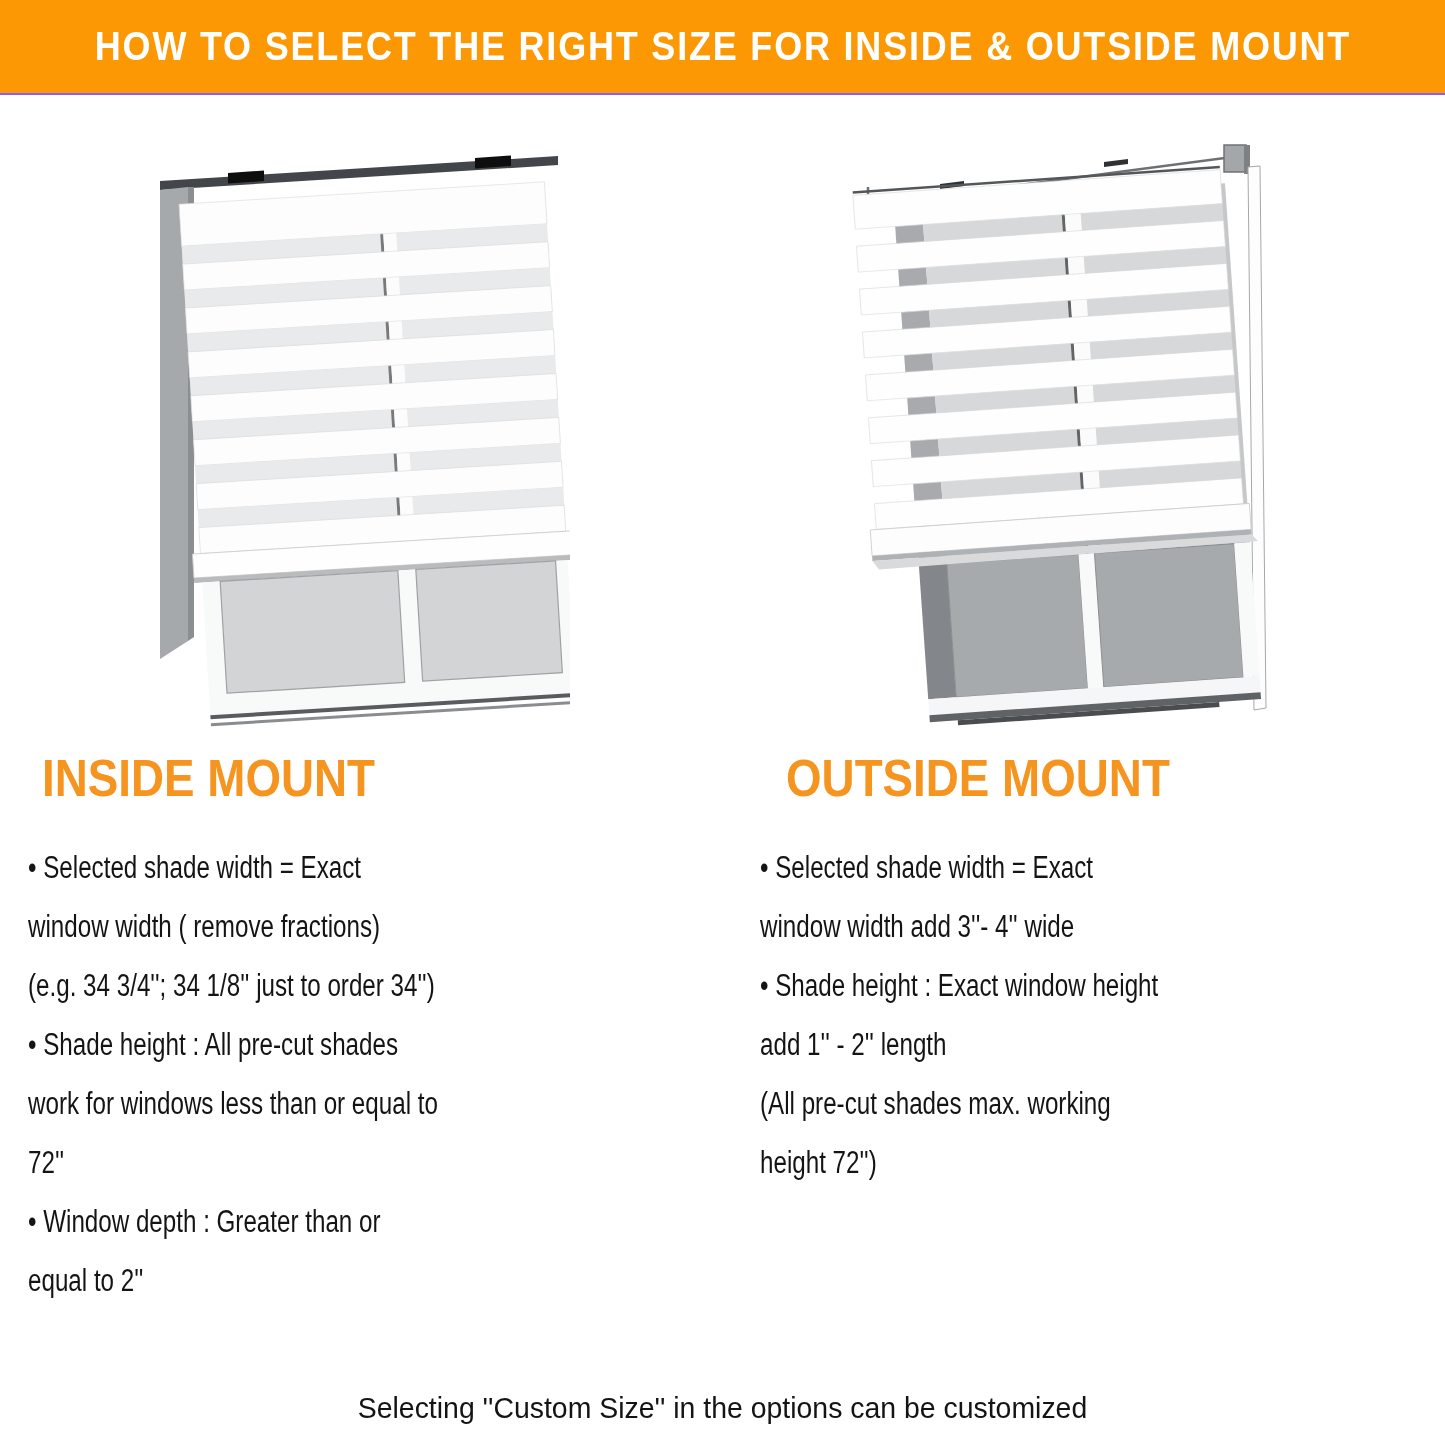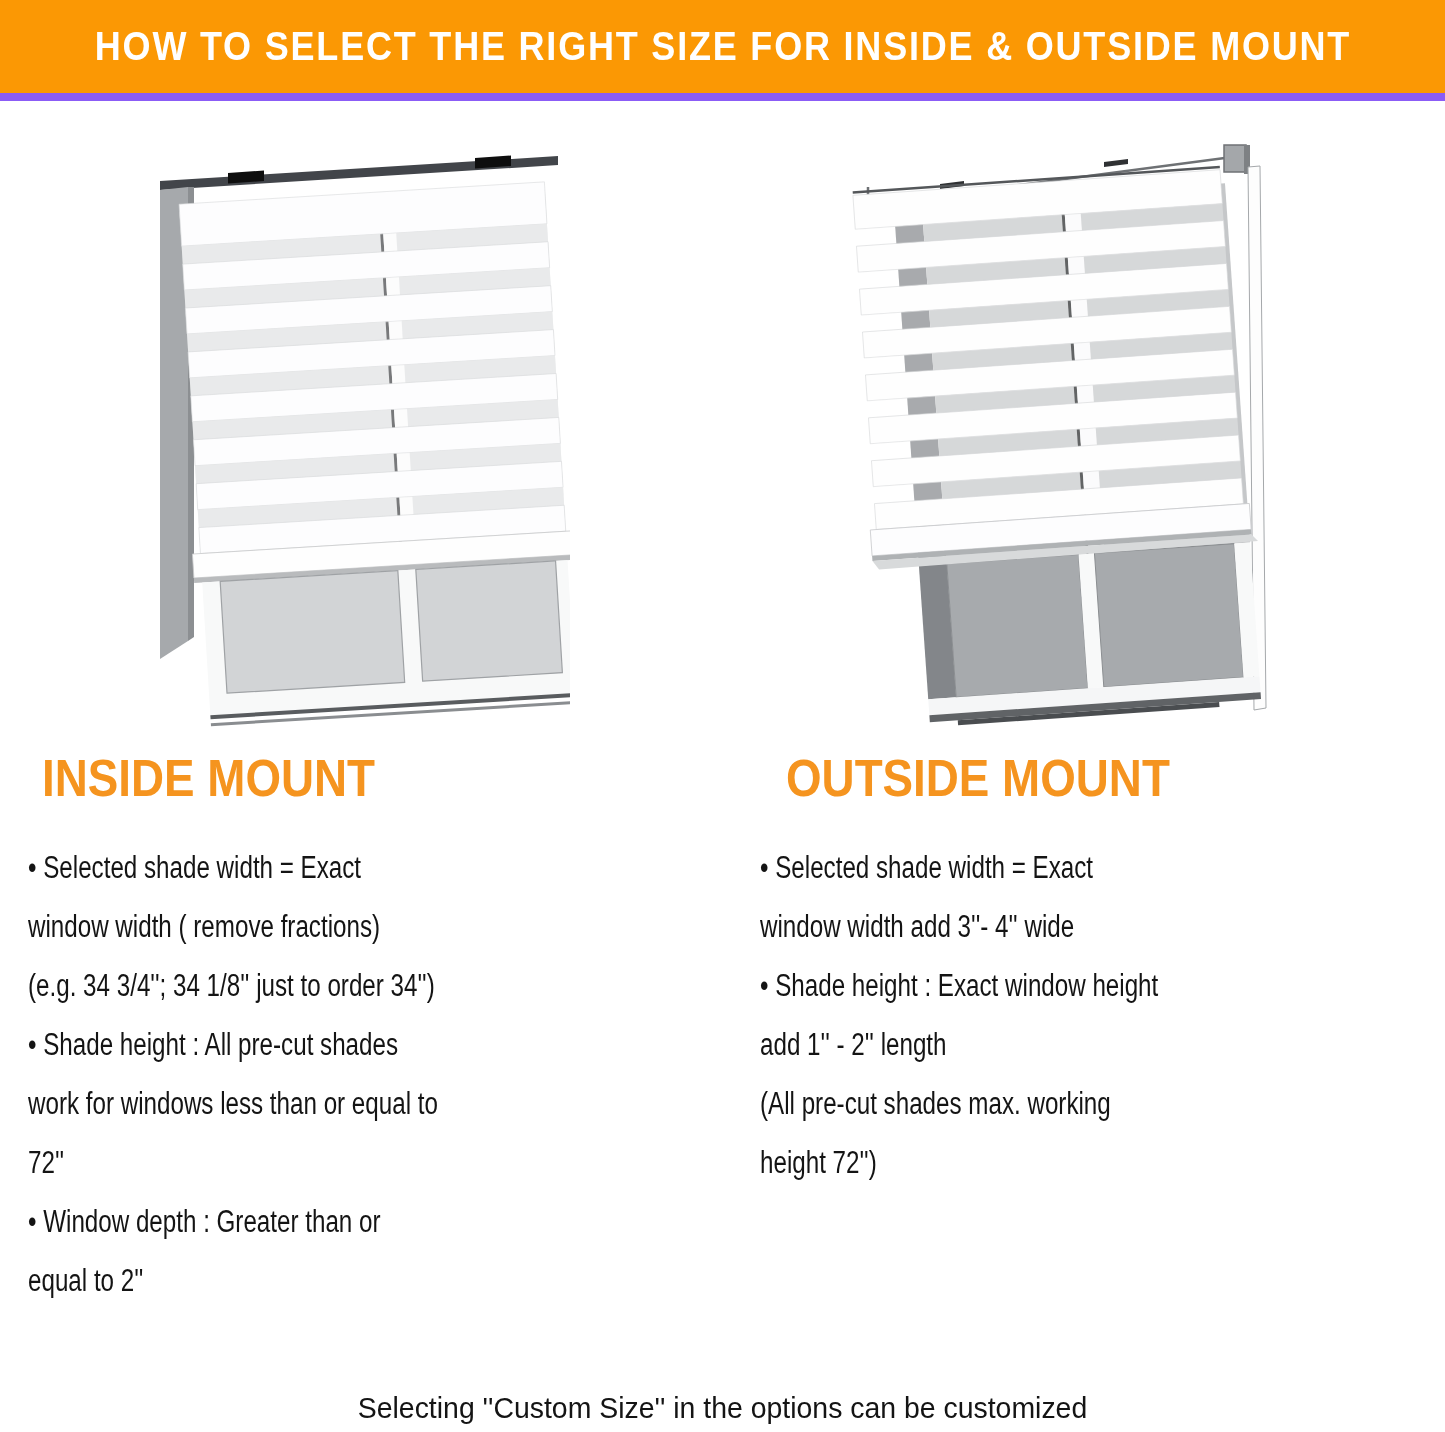--- a/index.html
+++ b/index.html
@@ -4,21 +4,21 @@
 <style>
   html,body{margin:0;padding:0;background:#fff;}
   #page{
     position:relative;width:1445px;height:1432px;overflow:hidden;background:#ffffff;
     font-family:"Liberation Sans", sans-serif;
   }
   
   .header-bar{
     position:absolute;left:0;top:0;width:1445px;height:93px;
     background:#FB9804;display:flex;align-items:center;justify-content:center;
-    border-bottom:8px solid #8b5cf6;
+    border-bottom:2px solid #8b5cf6;
   }
   .header-bar h1{
     margin:0;color:#ffffff;font-size:40px;font-weight:bold;letter-spacing:2px;
     transform:scaleX(0.90);transform-origin:center;white-space:nowrap;
   }
   
   .illus{position:absolute;}
   #illus-left{left:150px;top:143px;}
   #illus-right{left:852px;top:133px;}
   

